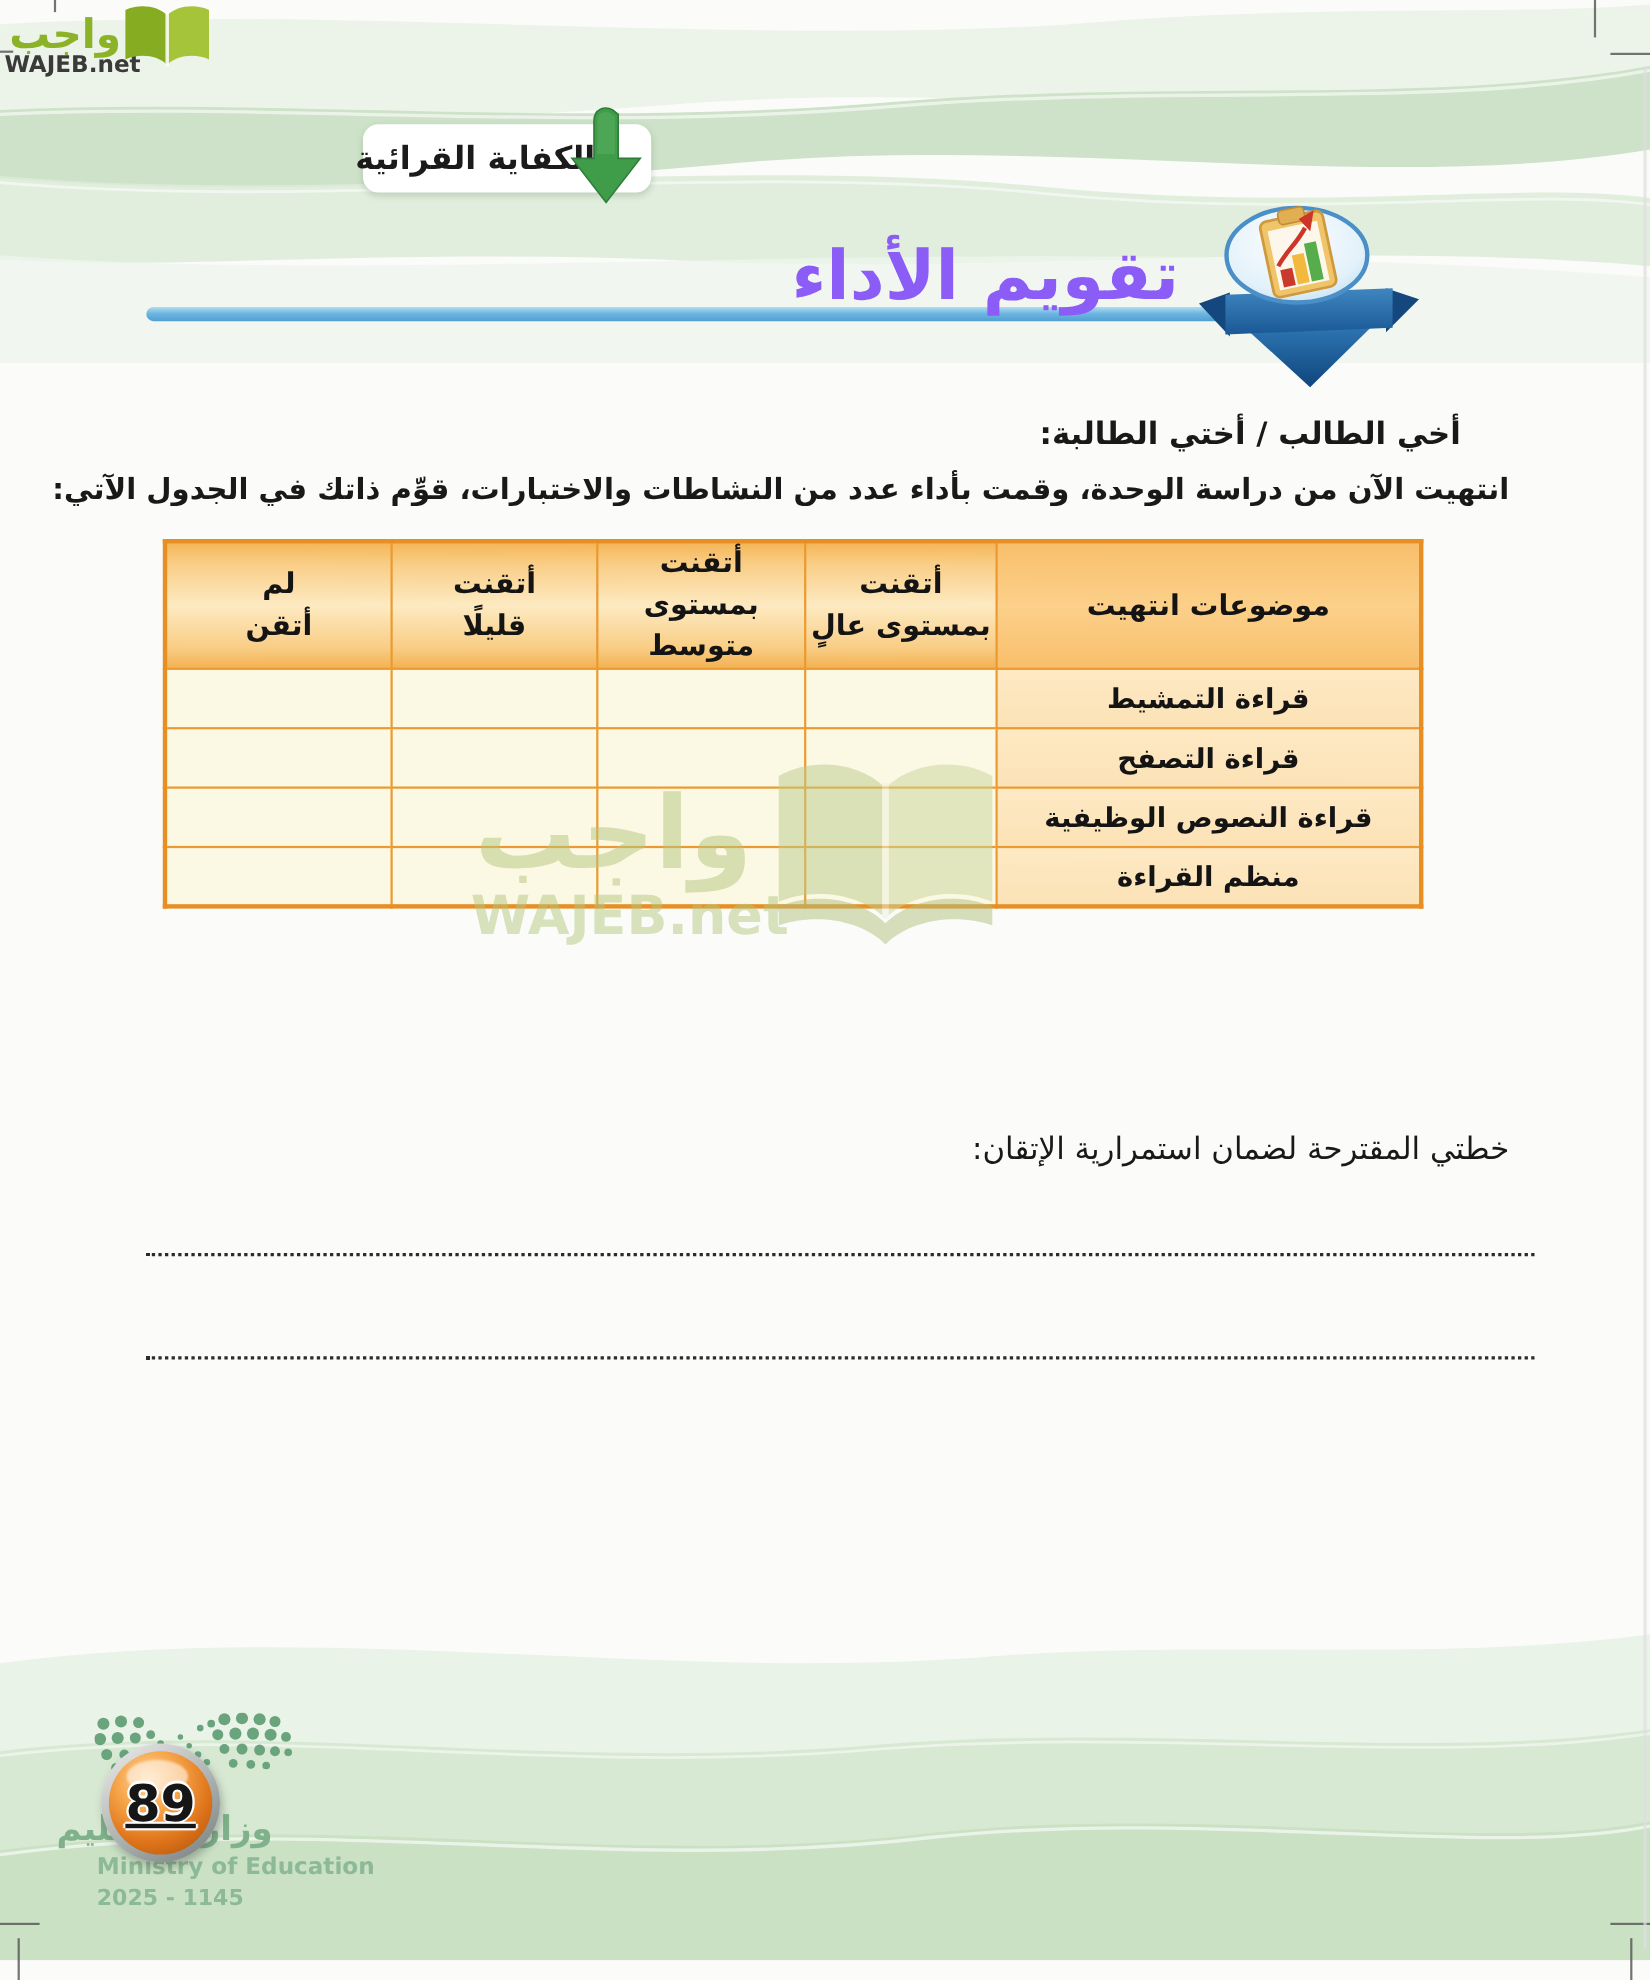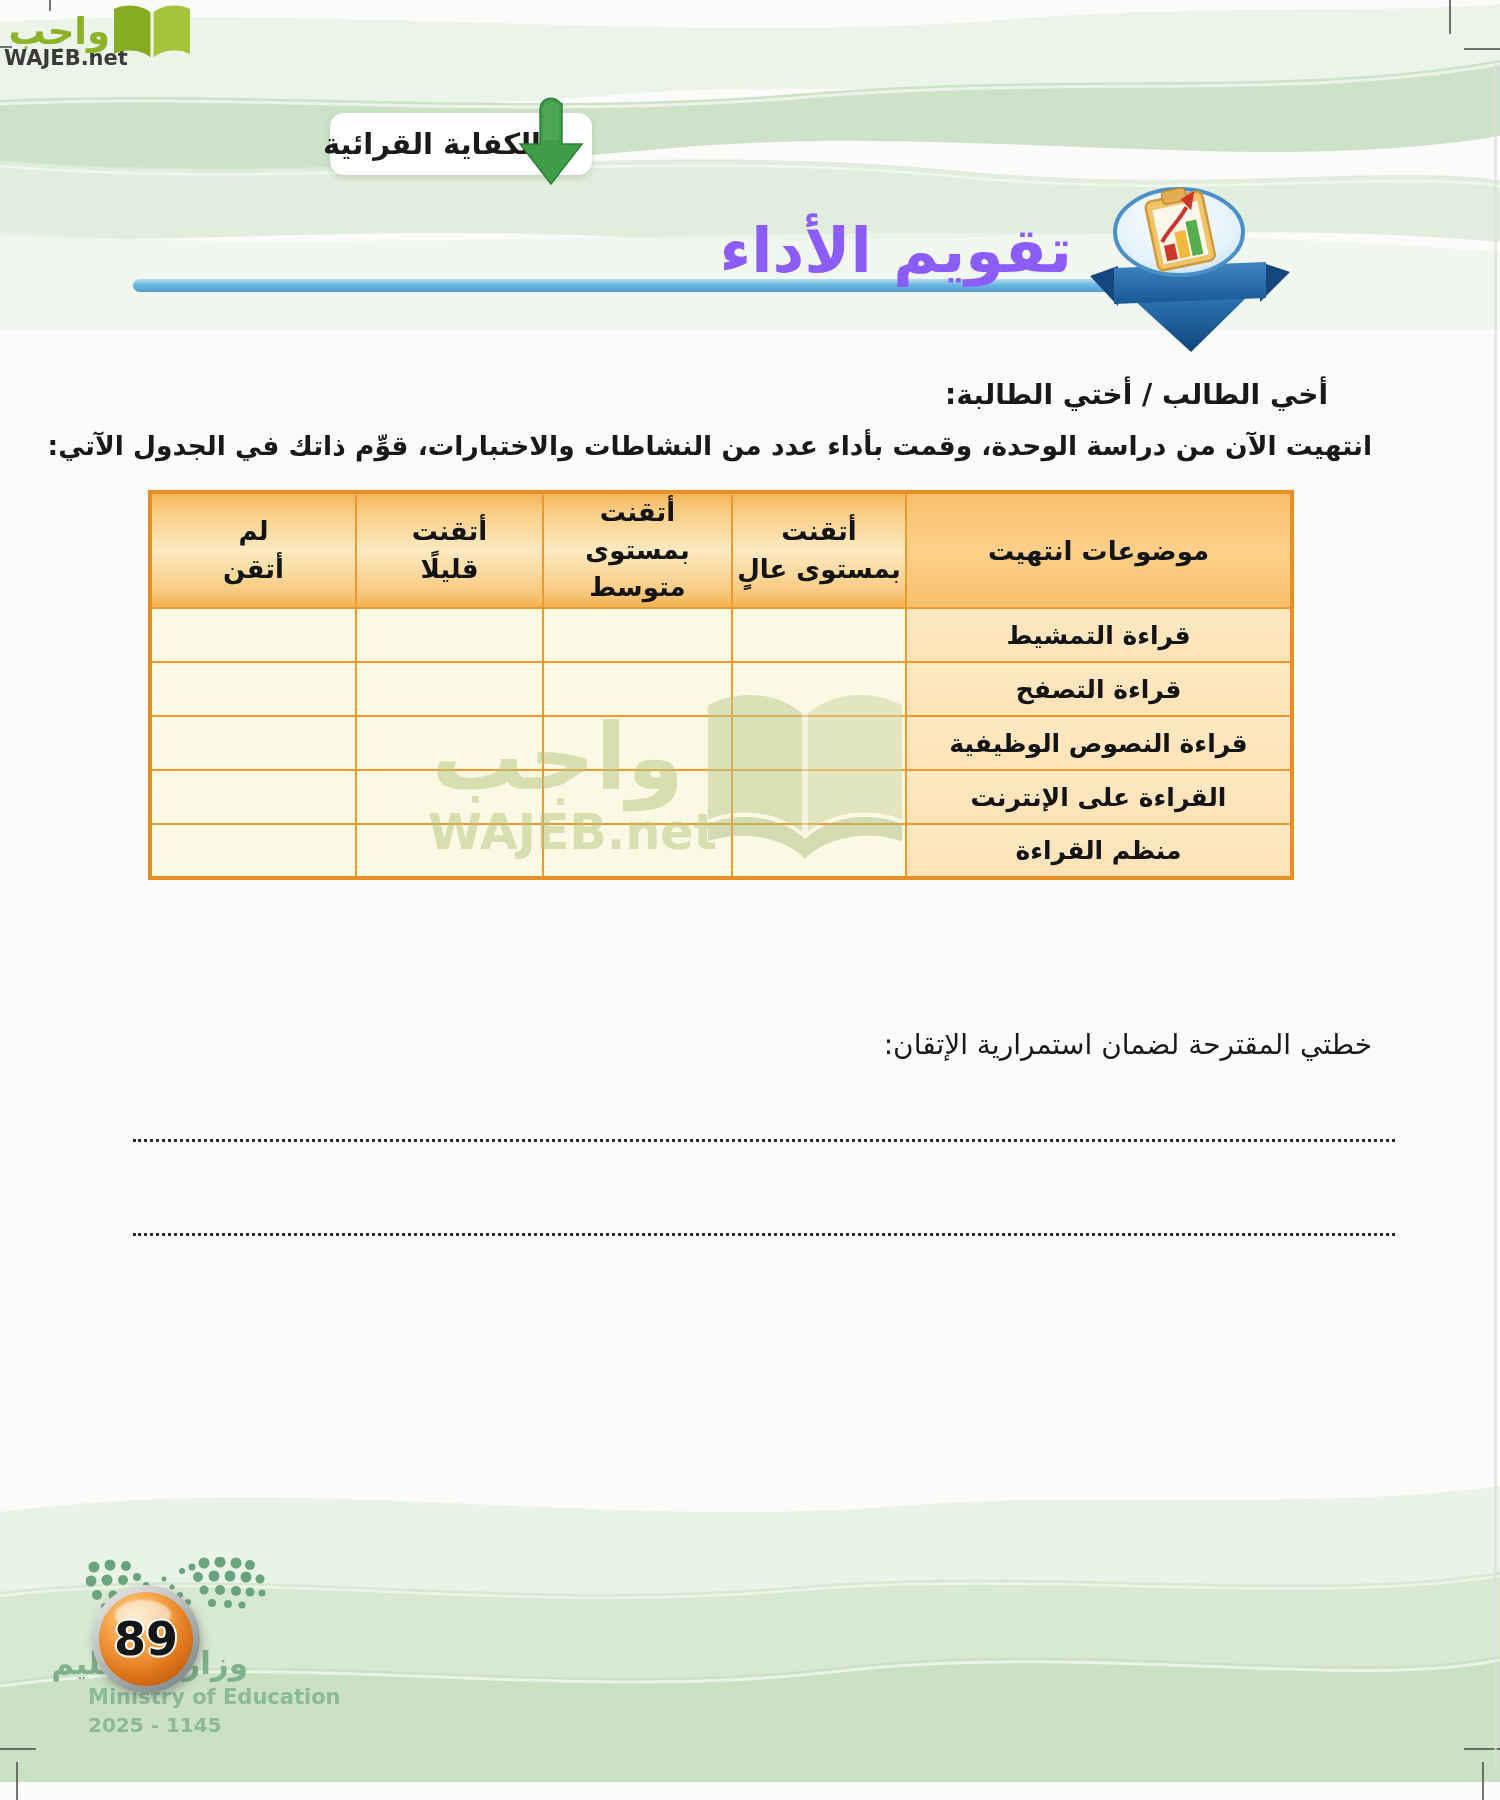--- a/index.html
+++ b/index.html
@@ -78,21 +78,21 @@
   .sphere-wrap { position:absolute; left:12px; top:40px; width:108px; height:108px;
     border-radius:50%; background:linear-gradient(145deg,#efeeec 0%,#98a09f 70%,#787f7e 100%);
     box-shadow:2px 4px 8px rgba(60,60,60,.35); z-index:3;
     display:flex; align-items:center; justify-content:center; }
   .sphere { width:94px; height:94px; border-radius:50%;
     background:radial-gradient(circle at 38% 28%, #ffd9a0 0%, #f6a54a 32%, #e0761c 62%, #a84c08 100%);
     position:relative; display:flex; align-items:center; justify-content:center; }
   .sphere::before { content:""; position:absolute; left:16px; top:8px; width:56px; height:30px;
     border-radius:50%; background:rgba(255,255,255,.55); filter:blur(1px); }
   .page-num { position:relative; font-size:46px; font-weight:bold; color:#161616;
-    text-shadow:-2px 0 #fff,2px 0 #fff,0 -2px #fff,0 2px #fff,-1px -1px #fff,1px 1px #fff; }
+    text-shadow:-2px 0 #fff,2px 0 #fff,0 -2px #fff,0 2px #fff,-1px -1px #fff,1px 1px #fff;text-decoration:underline; }
   .moe-ar { position:absolute; left:0px; top:100px; width:168px; text-align:right;
     font-size:31px; font-weight:bold; color:#7fb28b; direction:rtl; z-index:2; white-space:nowrap; }
   .moe-en { position:absolute; left:8px; top:140px; font-size:21px; font-weight:bold;
     color:#8cb997; z-index:2; white-space:nowrap; }
   .moe-years { position:absolute; left:8px; top:168px; font-size:20px; font-weight:bold;
     color:#8cb997; z-index:2; }
 
   
   .mark { background:#5a5a5a; opacity:.85; }
   .edge-strip { left:1494px; top:60px; width:3px; height:1712px; background:#dedede; opacity:.7; }
@@ -209,27 +209,20 @@
       </tr>
       <tr>
         <th class="topic-c">قراءة التصفح</th>
         <td></td>
         <td></td>
         <td></td>
         <td></td>
       </tr>
       <tr>
         <th class="topic-c">قراءة النصوص الوظيفية</th>
-        <td></td>
-        <td></td>
-        <td></td>
-        <td></td>
-      </tr>
-      <tr>
-        <th class="topic-c">القراءة على الإنترنت</th>
         <td></td>
         <td></td>
         <td></td>
         <td></td>
       </tr>
       <tr>
         <th class="topic-c">منظم القراءة</th>
         <td></td>
         <td></td>
         <td></td>

